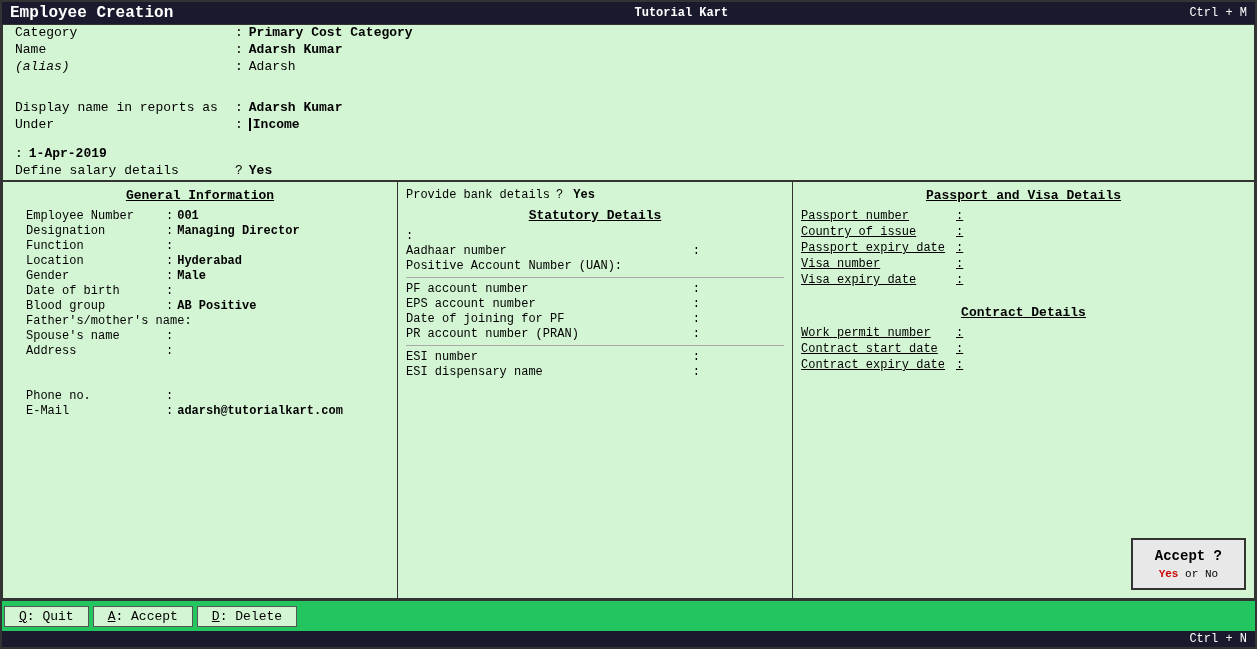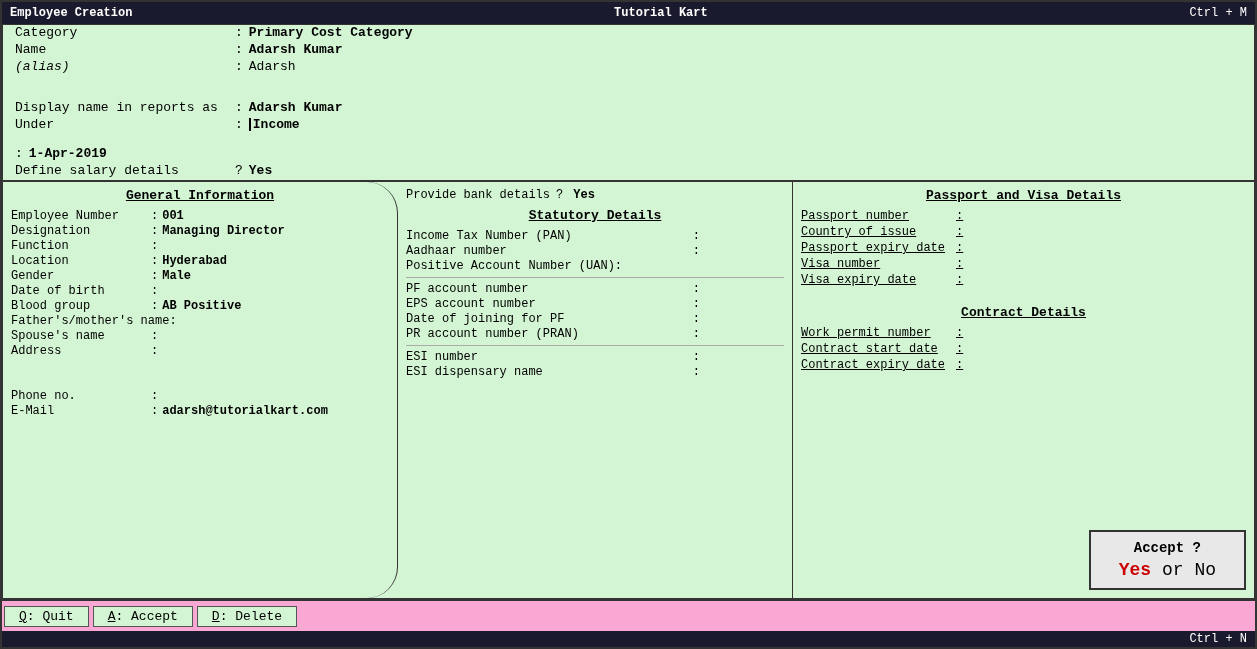--- a/index.html
+++ b/index.html
@@ -22,21 +22,21 @@
       background: #1a1a2e;
       color: #fff;
       display: flex;
       justify-content: space-between;
       align-items: center;
       padding: 2px 8px;
       height: 22px;
       flex-shrink: 0;
     }
     .title-bar-left {
-      font-size: 12px;
+      font-size: 16px;
       font-weight: bold;
       font-family: Liberation Mono, monospace;
     }
     .title-bar-center {
       font-size: 12px;
       font-weight: bold;
     }
     .title-bar-right {
       font-size: 12px;
     }
@@ -75,22 +75,21 @@
     }
     .spacer { height: 12px; }
     .bottom-section {
       display: flex;
       flex: 1;
       border-top: 1px solid #333;
     }
     .col-left {
       width: 395px;
       border-right: 1px solid #333;
-      padding: 6px 8px;
-      border-radius: 31px;
+      padding: 6px 23px;
     }
     .col-middle {
       width: 395px;
       border-right: 1px solid #333;
       padding: 6px 8px;
     }
     .col-right {
       flex: 1;
       padding: 6px 8px;
       position: relative;
@@ -163,38 +162,38 @@
     .passport-sep {
       margin-right: 4px;
       color: #000;
     }
     .accept-box {
       position: absolute;
       bottom: 8px;
       right: 8px;
       border: 2px solid #333;
       background: #e8e8e8;
-      padding: 8px 28px;
+      padding: 8px 22px;
       text-align: center;
       min-width: 100px;
     }
     .accept-title {
       font-size: 14px;
       font-weight: bold;
       color: #000;
       margin-bottom: 4px;
     }
     .accept-options {
-      font-size: 18px;
+      font-size: 11px;
     }
     .accept-yes { color: #cc0000; font-weight: bold; }
     .accept-or { color: #000; }
     .accept-no { color: #000; }
     .bottom-bar {
-      background: #f9a8d4;
+      background: #22c55e;
       border-top: 2px solid #333;
       display: flex;
       padding: 4px 0;
       height: 32px;
       align-items: center;
       flex-shrink: 0;
     }
     .bottom-btn {
       padding: 2px 14px;
       margin: 0 2px;
@@ -354,21 +353,20 @@
       </div>
 
       <div class="col-middle">
         <div class="bank-row">
           <span class="bank-label">Provide bank details</span>
           <span style="margin: 0 6px;">?</span>
           <span class="bank-value">Yes</span>
         </div>
         <div class="section-title">Statutory Details</div>
         <div class="statutory-row">
-          <span class="statutory-label">Income Tax Number (PAN)</span>
           <span class="statutory-sep">:</span>
           <span class="statutory-value"></span>
         </div>
         <div class="statutory-row">
           <span class="statutory-label">Aadhaar number</span>
           <span class="statutory-sep">:</span>
           <span class="statutory-value"></span>
         </div>
         <div class="statutory-row">
           <span class="statutory-label">Positive Account Number (UAN):</span>

